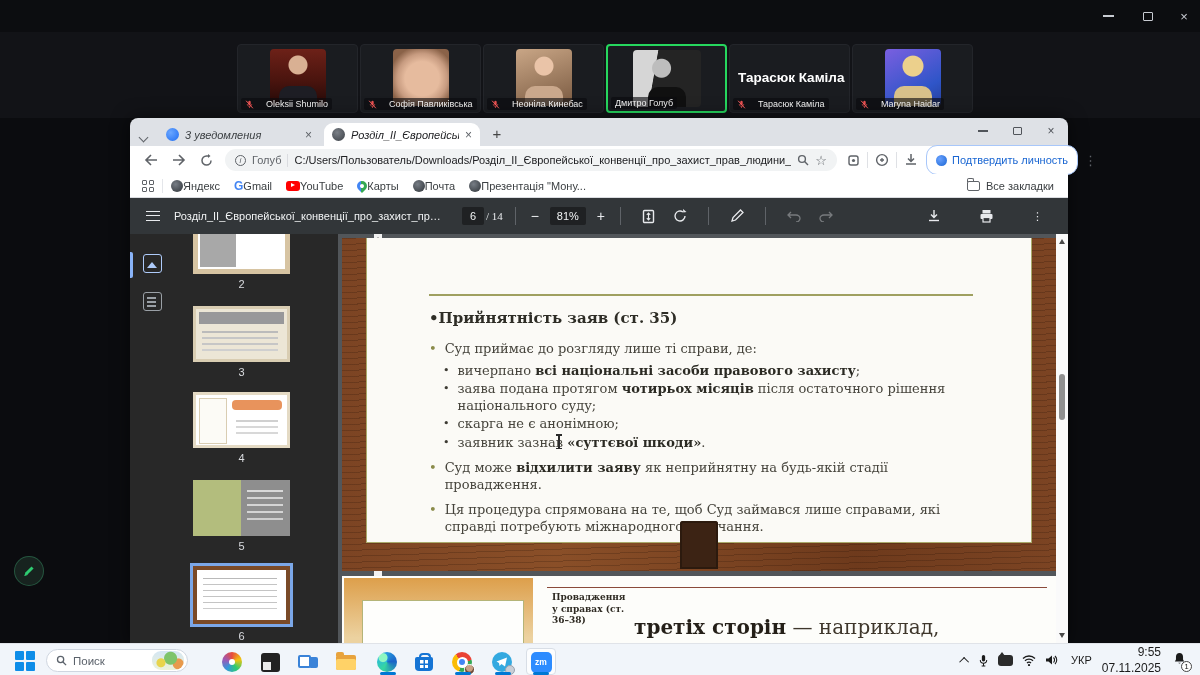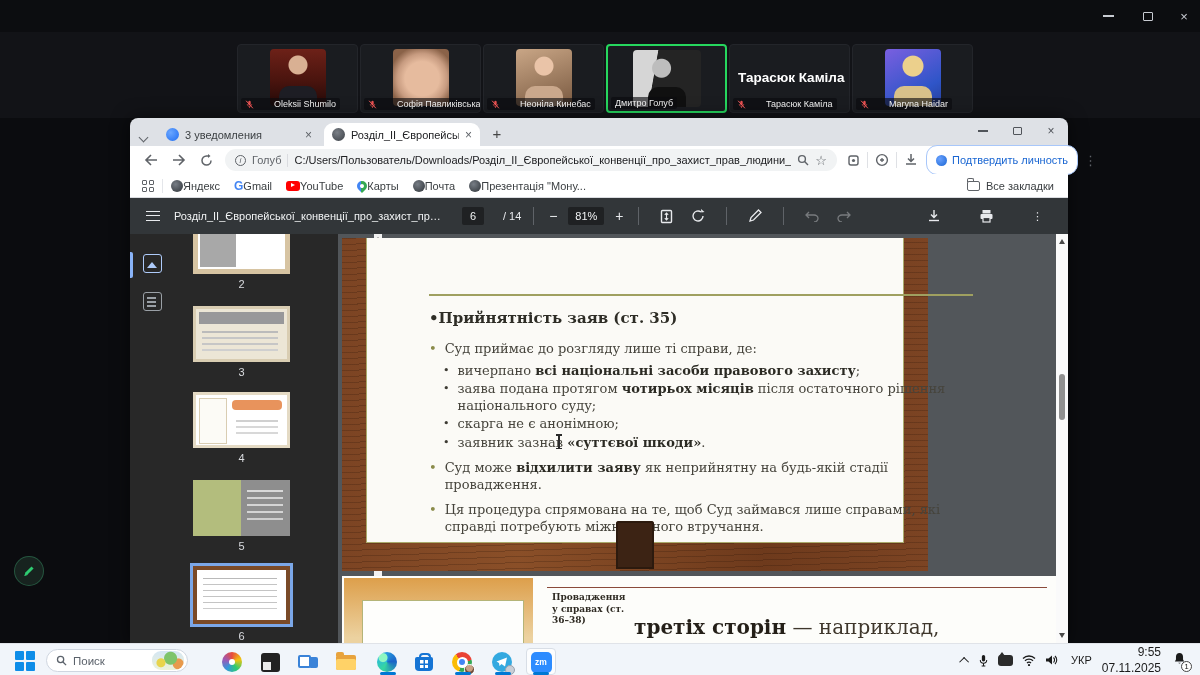--- a/index.html
+++ b/index.html
@@ -15,32 +15,32 @@
   .strip { position:absolute; left:0; top:32px; width:1200px; height:86px; background:#121317; }
   .tile { position:absolute; top:12px; width:121px; height:69px; background:#1a1c20; border-radius:4px; border:1px solid #23252a; overflow:hidden; }
   .tile.active { border:2px solid #26d75e; }
   .vid { position:absolute; left:50%; top:4px; transform:translateX(-50%); width:56px; height:57px; border-radius:4px; overflow:hidden; }
   .vid::after { content:""; position:absolute; bottom:0; left:50%; transform:translateX(-50%); width:38px; height:20px; border-radius:10px 10px 0 0; background:var(--body,#20222a); }
   .p1 { background: radial-gradient(circle at 50% 28%, #d9b093 0 9px, rgba(0,0,0,0) 10px), linear-gradient(180deg,#6d2118 0%, #4a140e 55%, #230907 100%); --body:#1d1d24; }
   .p2 { background: radial-gradient(circle at 52% 52%, #e6bb9e 0 17px, #c79b80 25px, #8a6248 33px), linear-gradient(#191213 0 11px, #5a4034); --body:transparent; }
   .p3 { background: radial-gradient(circle at 50% 30%, #eac4a8 0 9px, rgba(0,0,0,0) 10px), linear-gradient(160deg,#c9a686,#7a5a41); --body:#caa88c; }
   .p4 { width:68px; background: radial-gradient(circle at 42% 32%, #bdbdbd 0 9px, rgba(0,0,0,0) 10px), linear-gradient(100deg,#d6d6d6 0 32%, #242424 33%); --body:#101010; }
   .p6 { background: radial-gradient(circle at 50% 30%, #ecd08c 0 10px, rgba(0,0,0,0) 11px), linear-gradient(150deg,#7a5fe0,#2f55c8 70%,#27409c); --body:#d8c18a; }
-  .plabel { position:absolute; left:3px; bottom:2px; display:flex; align-items:center; gap:20px; background:rgba(12,12,14,.62); color:#f2f2f2; font-size:9px; padding:1px 4px; border-radius:2px; white-space:nowrap; }
+  .plabel { position:absolute; left:3px; bottom:2px; display:flex; align-items:center; gap:12px; background:rgba(12,12,14,.62); color:#f2f2f2; font-size:9px; padding:1px 4px; border-radius:2px; white-space:nowrap; }
   .bigname { position:absolute; left:8px; top:50%; transform:translateY(-60%); color:#fff; font-size:13.5px; font-weight:bold; white-space:nowrap; }
 
   
   .browser { position:absolute; left:130px; top:118px; width:938px; height:525px; background:#dee1e6; border-radius:8px 8px 0 0; box-shadow:0 0 18px rgba(0,0,0,.55); }
   .tabs { position:relative; height:28px; }
   .tsch { position:absolute; left:10px; top:9px; width:14px; height:12px; }
   .chev { width:7px; height:7px; border-right:1.6px solid #5f6368; border-bottom:1.6px solid #5f6368; transform:rotate(45deg); display:inline-block; }
   .tab { position:absolute; top:5px; height:23px; display:flex; align-items:center; gap:6px; padding:0 8px; font-size:11px; color:#3c4043; }
   .tab1 { left:28px; width:162px; }
   .tab2 { left:194px; width:156px; background:#fff; border-radius:9px 9px 0 0; color:#202124; }
-  .tabtitle { flex:1; overflow:hidden; white-space:nowrap; }
+  .tabtitle { flex:1; overflow:hidden; white-space:nowrap;font-style:italic; }
   .fava { width:13px; height:13px; border-radius:50%; background:radial-gradient(circle at 35% 35%, #6aa6ff, #1f6df2); flex:0 0 auto; }
   .favb { width:13px; height:13px; border-radius:50%; background:radial-gradient(circle at 40% 35%, #7a7f86, #3a3f45); flex:0 0 auto; }
   .tclose { color:#5f6368; font-size:12px; line-height:1; flex:0 0 auto; }
   .newtab { position:absolute; left:358px; top:7px; width:18px; height:18px; color:#444; font-size:15px; text-align:center; line-height:17px; }
   .bwc { position:absolute; top:0; width:34px; height:26px; display:flex; align-items:center; justify-content:center; color:#50545a; font-size:12px; }
   .bwc .mini { width:10px; height:1.3px; background:#50545a; }
   .bwc .maxi { width:9px; height:8px; border:1.2px solid #50545a; border-radius:1px; }
 
   .nav { position:absolute; left:0; top:28px; width:938px; height:28px; background:#fff; display:flex; align-items:center; }
   .navic { color:#5f6368; margin-left:14px; flex:0 0 auto; display:flex; align-items:center; }
@@ -69,21 +69,21 @@
   .bmright { margin-left:auto; display:flex; align-items:center; gap:6px; margin-right:14px; }
   .foldr { width:13px; height:10px; border:1.3px solid #5f6368; border-radius:2px; position:relative; }
   .foldr::before { content:""; position:absolute; left:-1px; top:-4px; width:5px; height:3px; border:1.3px solid #5f6368; border-bottom:none; border-radius:2px 2px 0 0; }
 
   
   .pdfbar { position:absolute; left:0; top:80px; width:938px; height:36px; background:#323639; display:flex; align-items:center; color:#f1f3f4; font-size:11px; }
   .burger { margin-left:16px; width:14px; height:10px; border-top:1.6px solid #e8eaed; border-bottom:1.6px solid #e8eaed; position:relative; flex:0 0 auto; }
   .burger::after { content:""; position:absolute; left:0; top:2.8px; width:14px; height:1.6px; background:#e8eaed; }
   .doctitle { margin-left:14px; max-width:268px; overflow:hidden; white-space:nowrap; text-overflow:ellipsis; font-size:11px; }
   .pgbox { margin-left:20px; width:22px; height:18px; background:#1f2123; border-radius:2px; text-align:center; line-height:18px; }
-  .pgtotal { margin-left:19px; color:#e8eaed; }
+  .pgtotal { margin-left:2px; color:#e8eaed;font-family:Liberation Serif, serif; }
   .tooldiv { width:1px; height:18px; background:#5f6368; margin:0 12px; flex:0 0 auto; }
   .zbtn { width:14px; text-align:center; font-size:14px; color:#e8eaed; }
   .zoombox { margin:0 8px; width:36px; height:18px; background:#1f2123; border-radius:2px; text-align:center; line-height:18px; }
   .pico { margin:0 9px; display:flex; align-items:center; flex:0 0 auto; }
   .dim { opacity:.38; }
   .pdfright { margin-left:auto; display:flex; align-items:center; gap:20px; margin-right:16px; }
 
   
   .pdfbody { position:absolute; left:0; top:116px; width:938px; height:409px; background:#52565a; overflow:hidden; }
   .rail { position:absolute; left:0; top:0; width:44px; height:409px; background:#282828; }
@@ -108,21 +108,21 @@
   .t5::after { content:""; position:absolute; left:54px; top:10px; width:36px; height:1.5px; background:#d8d8d8; box-shadow:0 7px 0 #d4d4d4, 0 14px 0 #d4d4d4, 0 21px 0 #d4d4d4, 0 28px 0 #cfcfcf; }
   .t6 { top:332px; height:58px; background:#fff; border:4px solid #7a4a28; outline:3px solid #7ba7e8; }
   .t6::after { content:""; position:absolute; left:6px; top:8px; width:74px; height:1.4px; background:#b9b9b9; box-shadow:0 6px 0 #c4c4c4, 0 12px 0 #c4c4c4, 0 18px 0 #c4c4c4, 0 24px 0 #c4c4c4, 0 30px 0 #cccccc; }
   .sscroll { position:absolute; left:200px; top:0; width:8px; height:409px; background:#f1f1f1; }
   .sscroll .sthumb { position:absolute; left:1px; top:12px; width:6px; height:148px; background:#9f9f9f; border-radius:3px; }
   .arrowup, .arrowdn { position:absolute; left:1px; width:0; height:0; border-left:3px solid transparent; border-right:3px solid transparent; }
   .arrowup { top:3px; border-bottom:4px solid #555; }
   .arrowdn { bottom:3px; border-top:4px solid #555; }
 
   
-  .slide6 { position:absolute; left:212px; top:4px; width:586px; height:333px;
+  .slide6 { position:absolute; left:212px; top:4px; width:714px; height:333px;
     background: repeating-linear-gradient(178deg, rgba(35,15,4,.22) 0 1px, rgba(0,0,0,0) 1px 6px), linear-gradient(90deg,#7c4423,#8a4f28 30%, #6e3a1c 72%, #7c4423); }
   .s6content { position:absolute; left:24px; right:24px; top:0; bottom:28px; background:#fbfaf6; border:1px solid #a9aa6b; border-top:none; }
   .podium { position:absolute; left:50%; transform:translateX(-50%); bottom:2px; width:38px; height:48px; background:#3c2314; border-radius:3px 3px 0 0; box-shadow:inset 0 0 0 2px #2c1a0e; z-index:3; }
   .stext { position:absolute; left:62px; top:56px; width:556px; font-family:"DejaVu Serif", serif; color:#46443c; font-size:13px; line-height:1.32; }
   .hr6 { width:544px; height:2px; background:#9fa060; margin-bottom:13px; }
   .s6title { font-size:15px; font-weight:bold; color:#2e2d26; margin-bottom:11px; }
   .li { display:flex; gap:8px; margin-bottom:5px; }
   .li .blt { color:#8a8b4a; flex:0 0 auto; }
   .li.sub { margin-left:14px; margin-bottom:1px; }
   .li.sub .blt { color:#3c3a32; font-size:11px; line-height:17px; }

